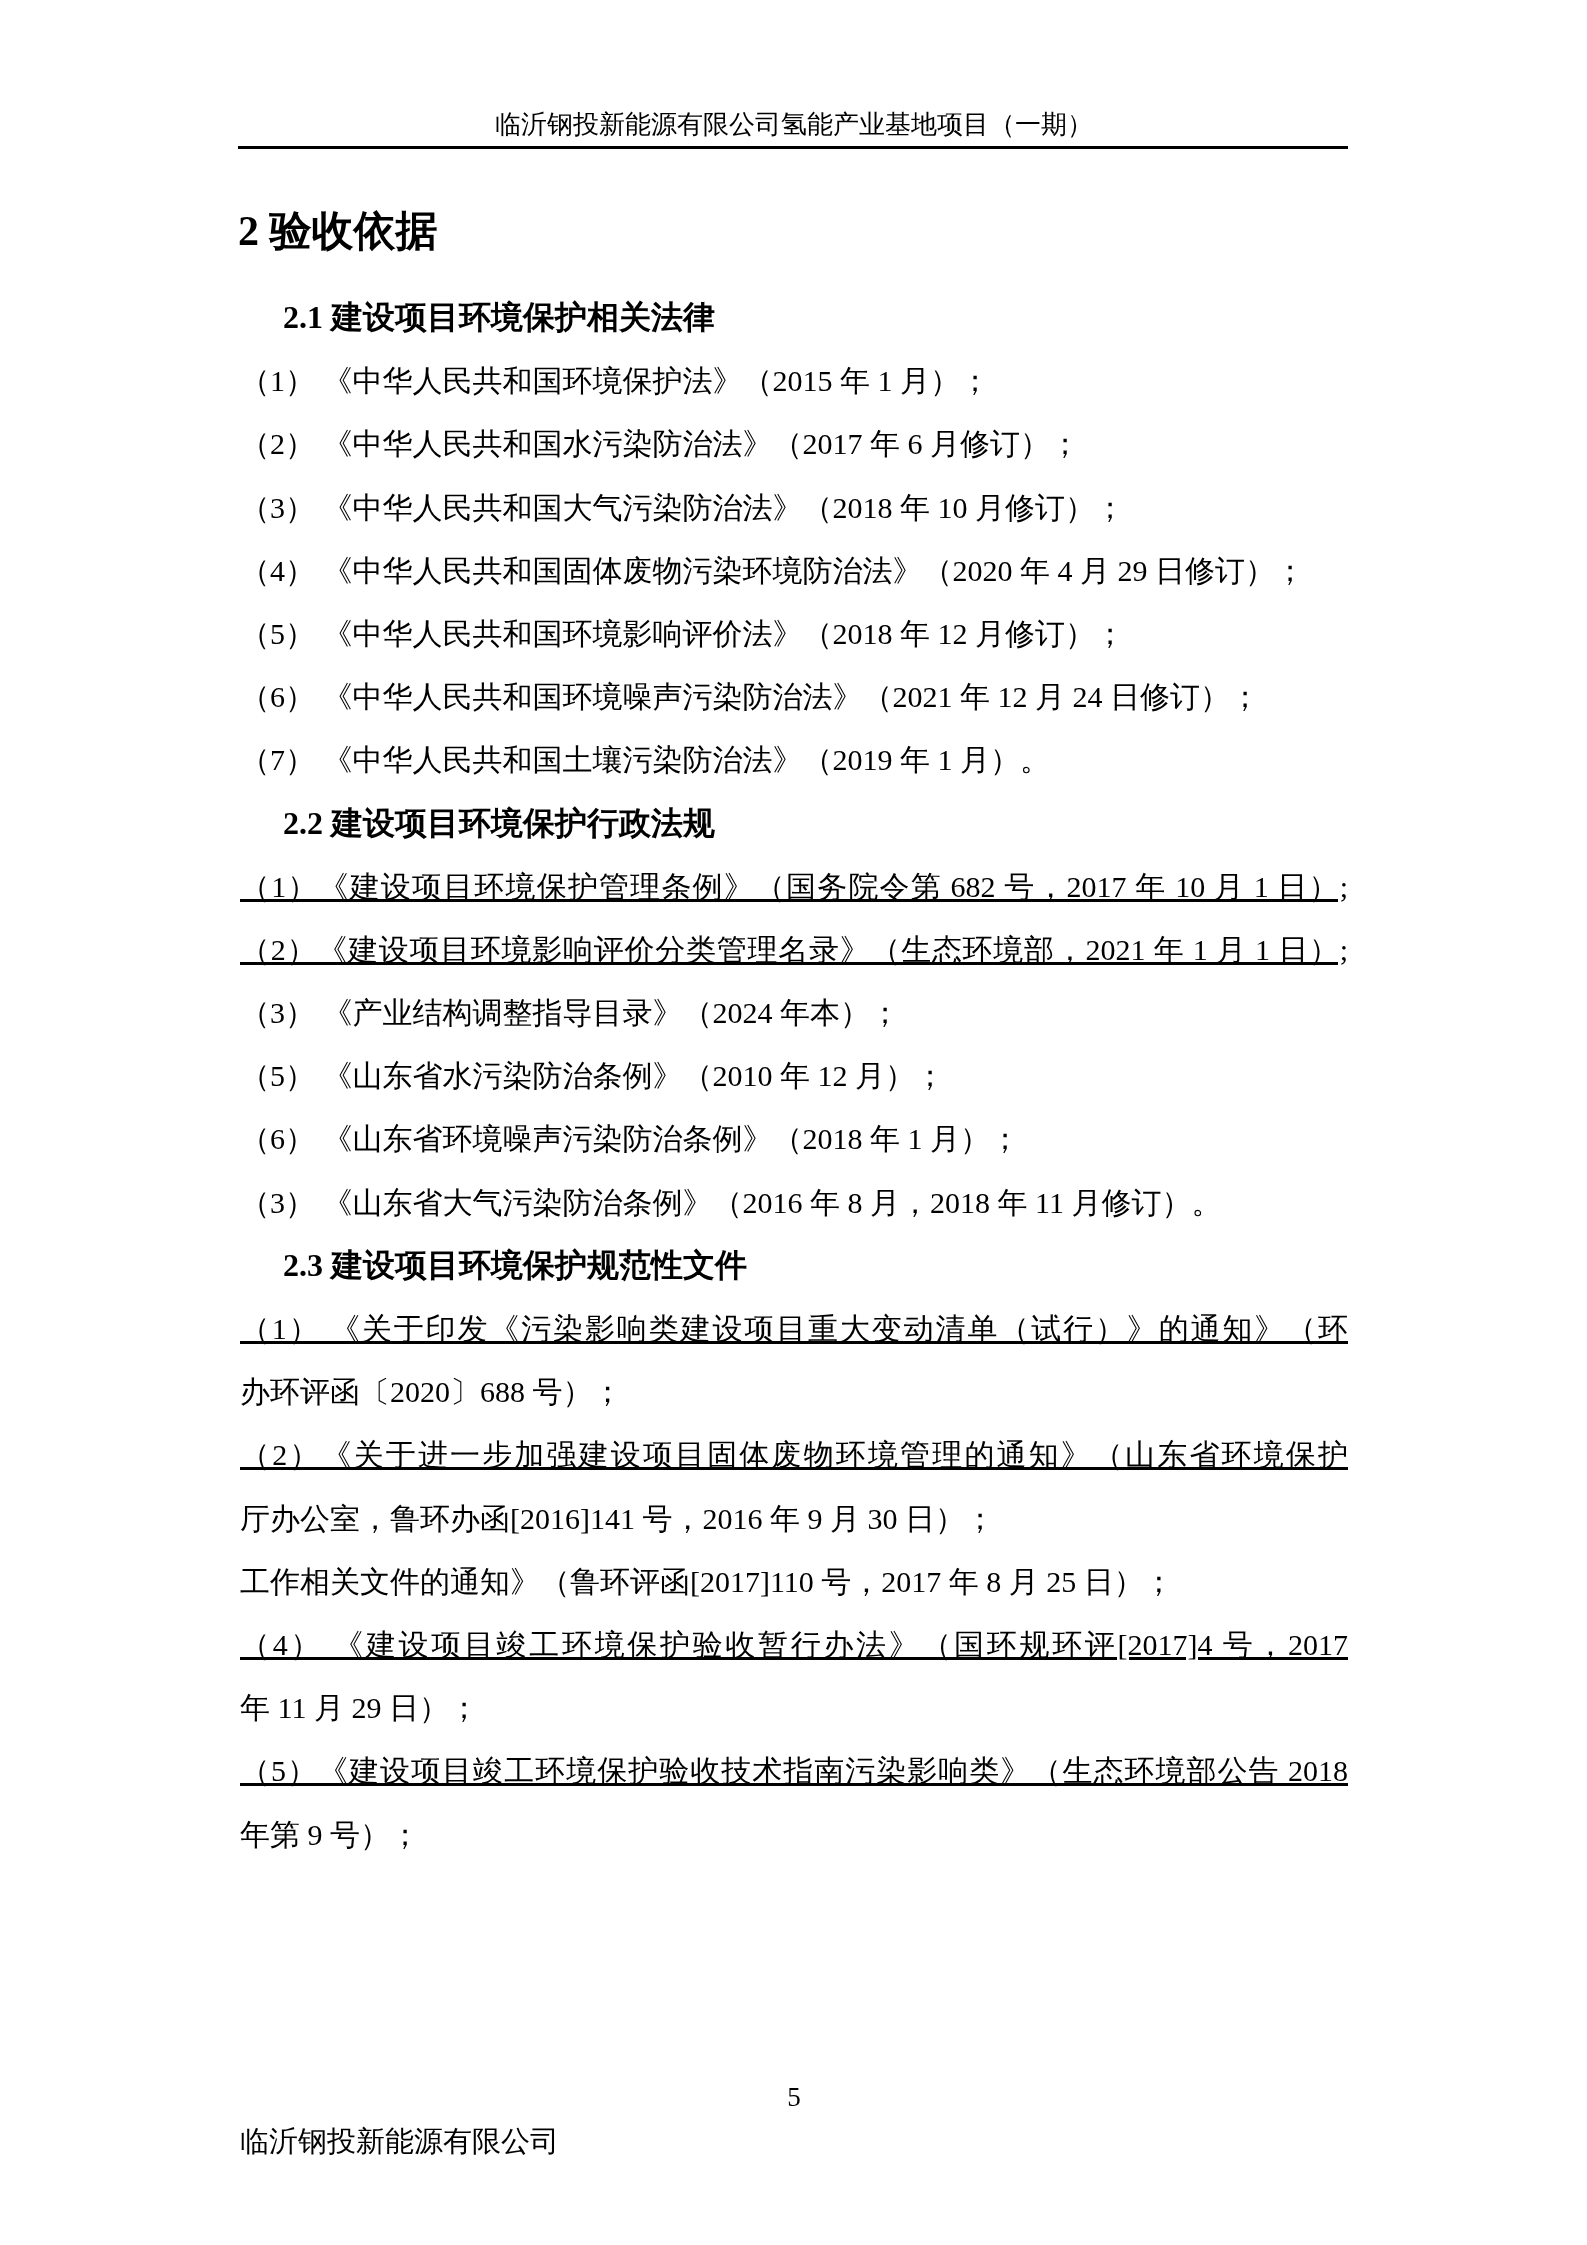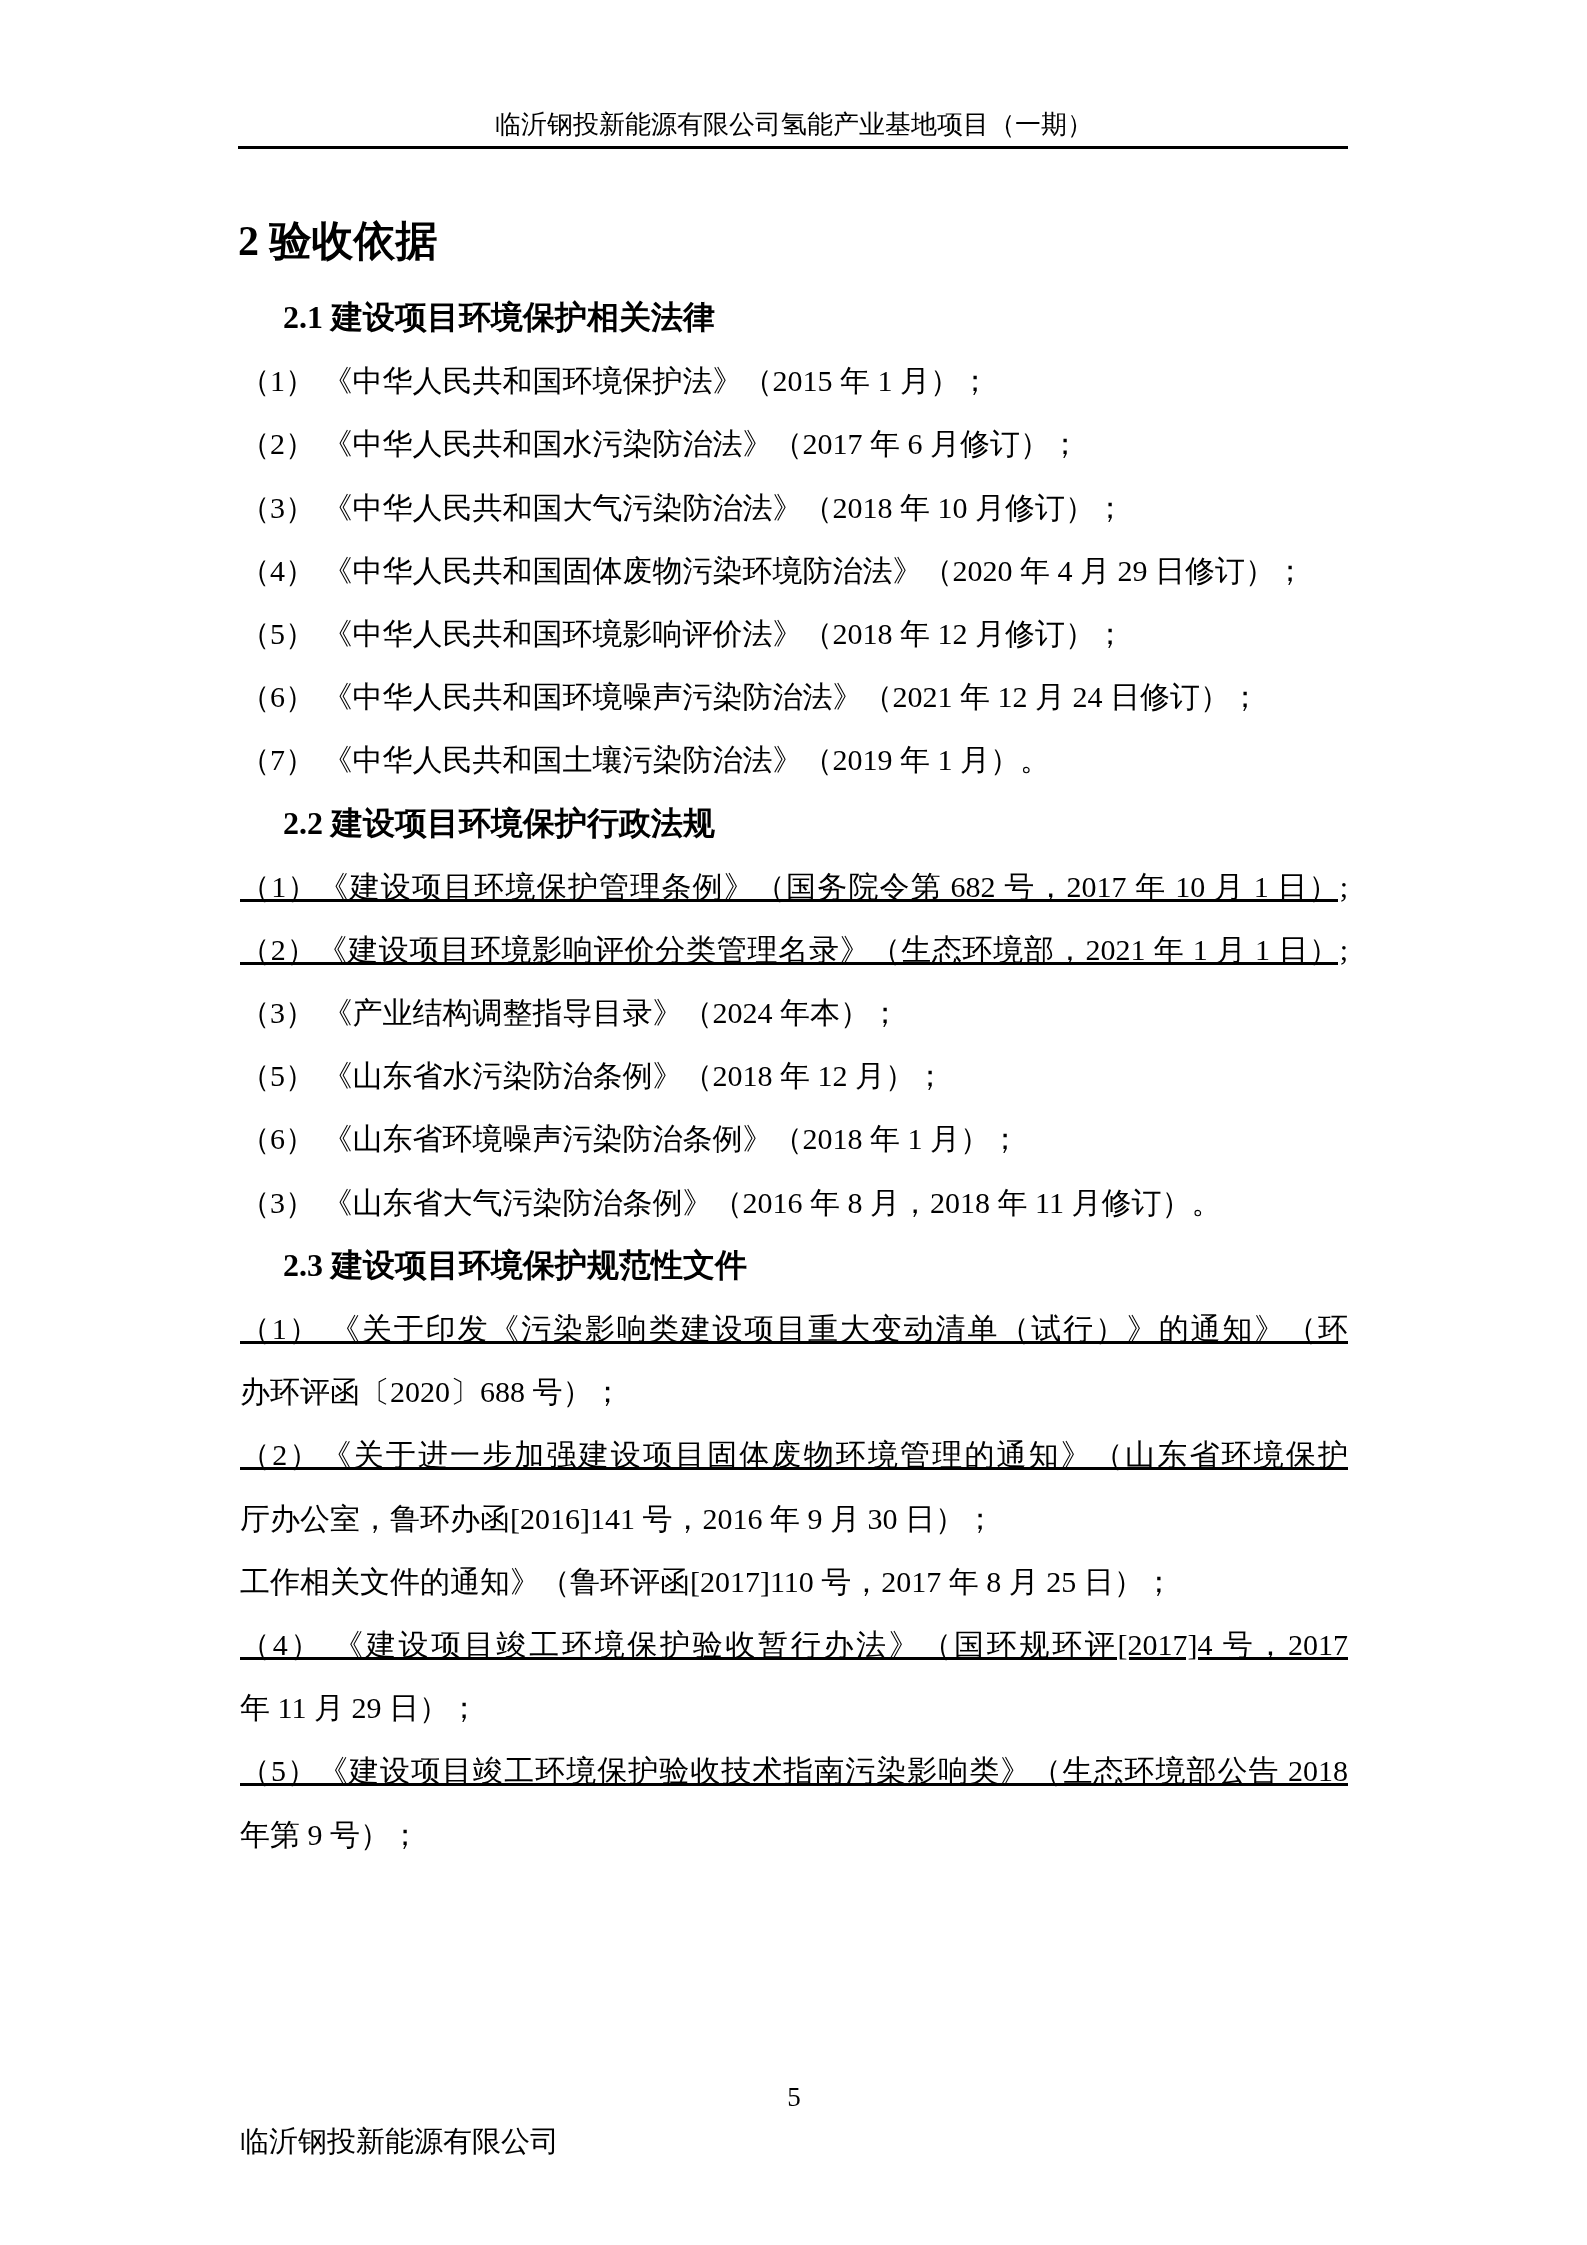--- a/index.html
+++ b/index.html
@@ -21,21 +21,21 @@
     line-height: 30px;
     white-space: nowrap;
   }
   .header-rule {
     position: absolute;
     top: 146px; left: 238px; width: 1110px; height: 3px;
     background: #000000;
   }
   .doc-title {
     position: absolute;
-    top: 218px; left: 238px;
+    top: 208px; left: 238px;
     font-size: 42px;
     font-weight: bold;
     line-height: 46px;
     white-space: nowrap;
   }
   .body-text {
     position: absolute;
     top: 286px; left: 240px; width: 1108px;
     font-size: 30px;
     line-height: 63.2px;
@@ -87,21 +87,21 @@
     <div class="row">（3） 《中华人民共和国大气污染防治法》（2018 年 10 月修订）；</div>
     <div class="row">（4） 《中华人民共和国固体废物污染环境防治法》（2020 年 4 月 29 日修订）；</div>
     <div class="row">（5） 《中华人民共和国环境影响评价法》（2018 年 12 月修订）；</div>
     <div class="row">（6） 《中华人民共和国环境噪声污染防治法》（2021 年 12 月 24 日修订）；</div>
     <div class="row">（7） 《中华人民共和国土壤污染防治法》（2019 年 1 月）。</div>
 
     <div class="row heading">2.2 建设项目环境保护行政法规</div>
     <div class="row jfull">（1）《建设项目环境保护管理条例》（国务院令第 682 号，2017 年 10 月 1 日）;</div>
     <div class="row jfull">（2）《建设项目环境影响评价分类管理名录》（生态环境部，2021 年 1 月 1 日）;</div>
     <div class="row">（3） 《产业结构调整指导目录》（2024 年本）；</div>
-    <div class="row">（5） 《山东省水污染防治条例》（2018 年 12 月）；</div>
+    <div class="row">（5） 《山东省水污染防治条例》（2010 年 12 月）；</div>
     <div class="row">（6） 《山东省环境噪声污染防治条例》（2018 年 1 月）；</div>
     <div class="row">（3） 《山东省大气污染防治条例》（2016 年 8 月，2018 年 11 月修订）。</div>
 
     <div class="row heading">2.3 建设项目环境保护规范性文件</div>
     <div class="row jfull">（1） 《关于印发《污染影响类建设项目重大变动清单（试行）》的通知》（环</div>
     <div class="row">办环评函〔2020〕688 号）；</div>
     <div class="row jfull">（2）《关于进一步加强建设项目固体废物环境管理的通知》（山东省环境保护</div>
     <div class="row">厅办公室，鲁环办函[2016]141 号，2016 年 9 月 30 日）；</div>
     <div class="row">工作相关文件的通知》（鲁环评函[2017]110 号，2017 年 8 月 25 日）；</div>
     <div class="row jfull">（4） 《建设项目竣工环境保护验收暂行办法》（国环规环评[2017]4 号，2017</div>

